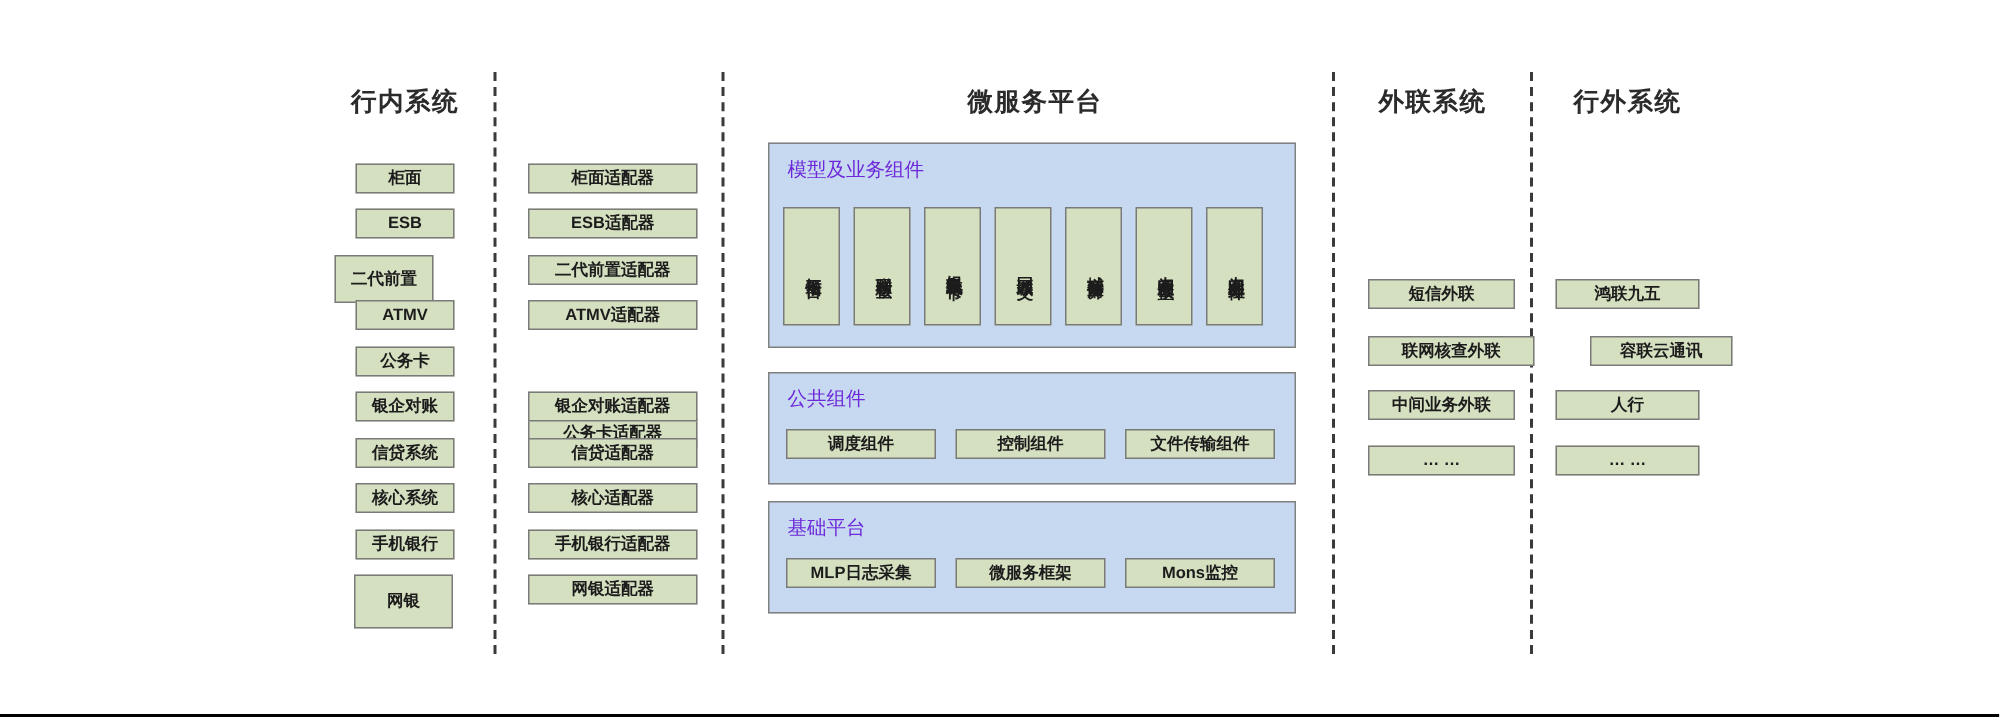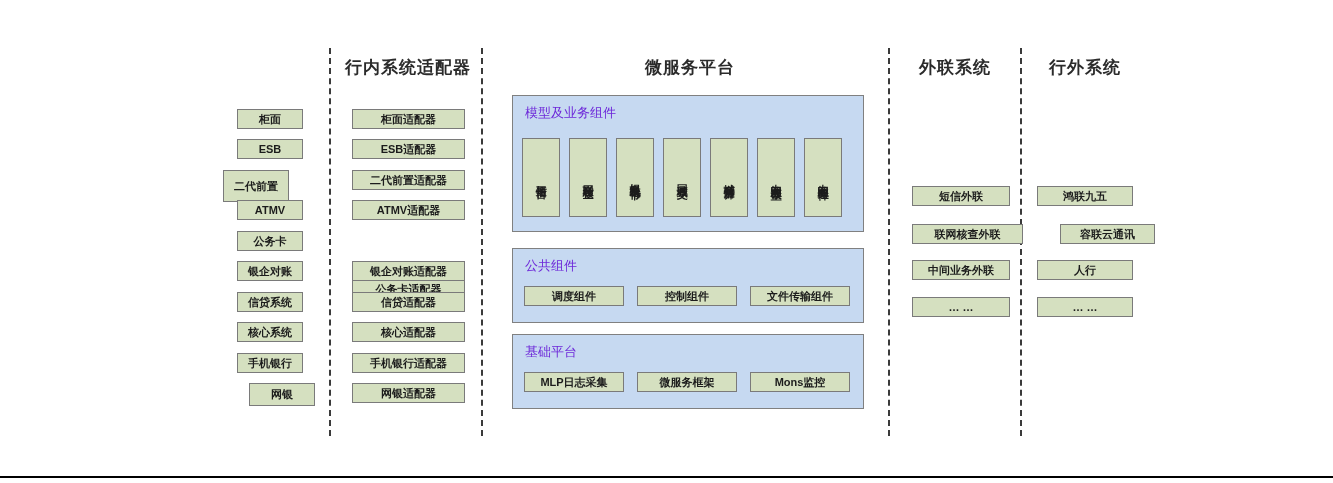--- a/index.html
+++ b/index.html
@@ -87,40 +87,40 @@
     width: 1333px;
     height: 0;
     border-top: 2px solid #000000;
   }
 </style>
 </head>
 <body>
 
 <div id="canvas">
 
-  <div class="col-title" style="left:344px; top:56px; width:128px;">行内系统适配器</div>
+  <div class="col-title" style="left:208px; top:56px; width:124px;">行内系统</div>
   <div class="col-title" style="left:570px; top:56px; width:240px;">微服务平台</div>
   <div class="col-title" style="left:898px; top:56px; width:114px;">外联系统</div>
   <div class="col-title" style="left:1028px; top:56px; width:114px;">行外系统</div>
 
   <div class="divider" style="left:329px;"></div>
   <div class="divider" style="left:481px;"></div>
   <div class="divider" style="left:888px;"></div>
   <div class="divider" style="left:1020px;"></div>
 
   <div class="gbox" style="left:237px; top:109px; width:66px; height:20px;">柜面</div>
   <div class="gbox" style="left:237px; top:139px; width:66px; height:20px;">ESB</div>
   <div class="gbox" style="left:223px; top:170px; width:66px; height:32px;">二代前置</div>
   <div class="gbox" style="left:237px; top:200px; width:66px; height:20px;">ATMV</div>
   <div class="gbox" style="left:237px; top:231px; width:66px; height:20px;">公务卡</div>
   <div class="gbox" style="left:237px; top:261px; width:66px; height:20px;">银企对账</div>
   <div class="gbox" style="left:237px; top:292px; width:66px; height:20px;">信贷系统</div>
   <div class="gbox" style="left:237px; top:322px; width:66px; height:20px;">核心系统</div>
   <div class="gbox" style="left:237px; top:353px; width:66px; height:20px;font-family:Liberation Serif, serif;">手机银行</div>
-  <div class="gbox" style="left:249px; top:383px; width:66px; height:23px;">网银</div>
+  <div class="gbox" style="left:236px; top:383px; width:66px; height:36px;">网银</div>
 
   <div class="gbox" style="left:352px; top:109px; width:113px; height:20px;">柜面适配器</div>
   <div class="gbox" style="left:352px; top:139px; width:113px; height:20px;">ESB适配器</div>
   <div class="gbox" style="left:352px; top:170px; width:113px; height:20px;">二代前置适配器</div>
   <div class="gbox" style="left:352px; top:200px; width:113px; height:20px;">ATMV适配器</div>
   <div class="gbox" style="left:352px; top:231px; width:113px; height:20px;margin-top:48px;">公务卡适配器</div>
   <div class="gbox" style="left:352px; top:261px; width:113px; height:20px;">银企对账适配器</div>
   <div class="gbox" style="left:352px; top:292px; width:113px; height:20px;">信贷适配器</div>
   <div class="gbox" style="left:352px; top:322px; width:113px; height:20px;">核心适配器</div>
   <div class="gbox" style="left:352px; top:353px; width:113px; height:20px;">手机银行适配器</div>

